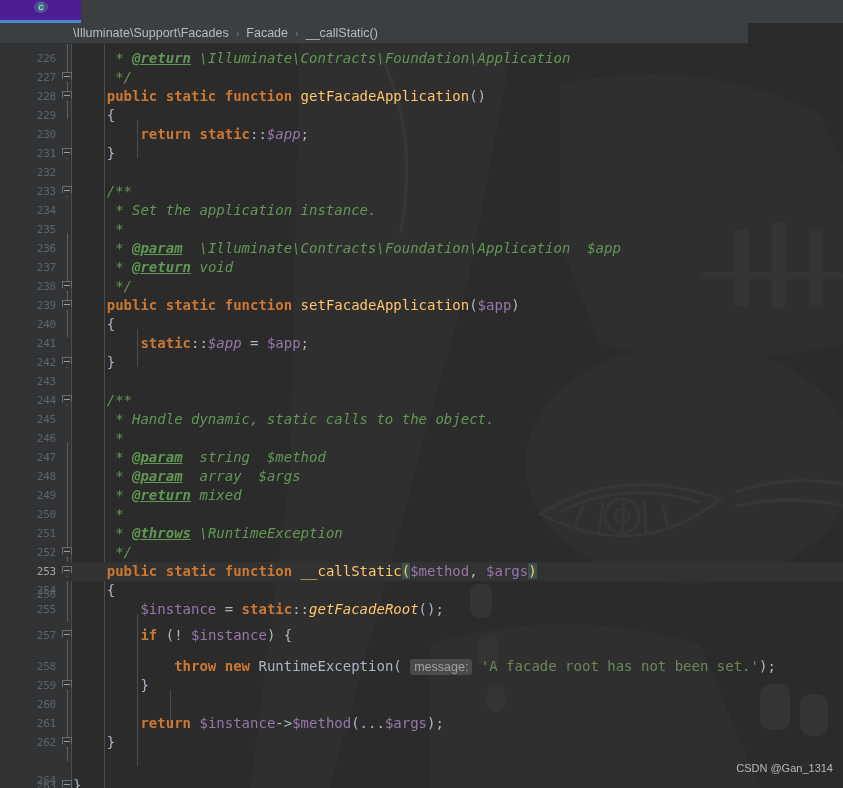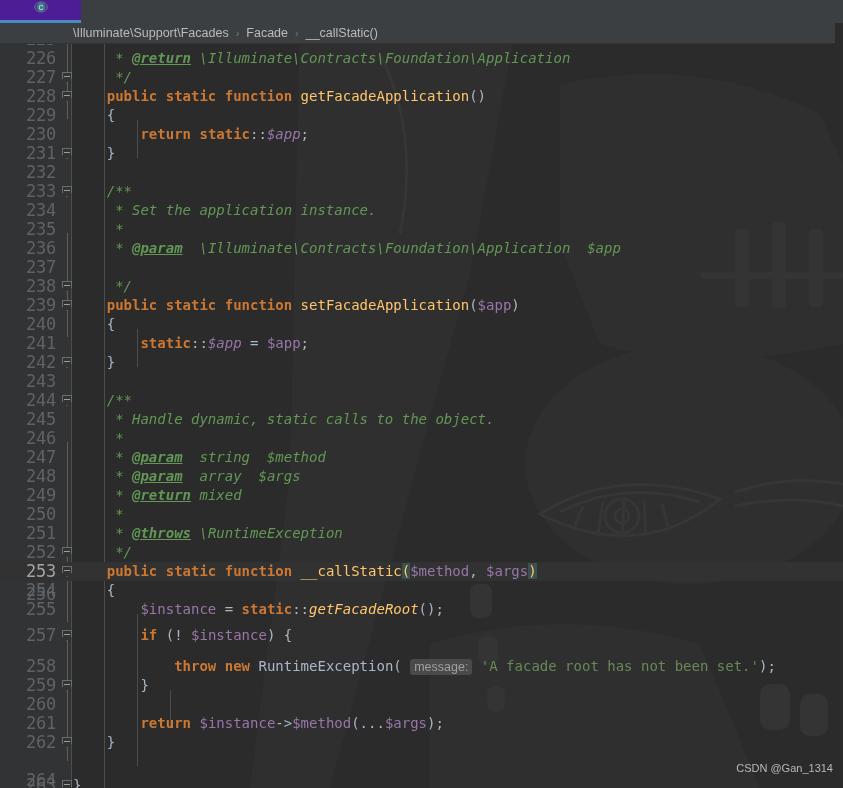--- a/index.html
+++ b/index.html
@@ -67,21 +67,21 @@
     color: #8a8a8a;
     line-height: 1;
     margin-left: 2px;
     padding-bottom: 1px;
   }
 
   
   #breadcrumb {
     position: absolute;
     left: 0; top: 23px;
-    width: 835px; height: 21px;
+    width: 748px; height: 21px;
     background: #3c3f41;
     border-bottom: 1px solid #2f3132;
     box-sizing: border-box;
     display: flex;
     align-items: center;
     padding-left: 73px;
     font-family: "Liberation Sans", sans-serif;
     font-size: 12.5px;
     color: #bbbbbb;
     gap: 7px;
@@ -130,21 +130,21 @@
   .row.current { background: #323232; }
   .row.current .ln { color: #a3a3a3; }
 
   .ln {
     position: absolute;
     left: 0;
     width: 56px;
     text-align: right;
     color: #606366;
     font-family: "DejaVu Sans Mono", monospace;
-    font-size: 17px;
+    font-size: 11px;
     letter-spacing: -0.2px;
   }
   .code {
     position: absolute;
     left: 73px;
     white-space: pre;
     font-family: "DejaVu Sans Mono", monospace;
     font-size: 14px;
     color: #a9b7c6;
   }
@@ -354,20 +354,21 @@
         <div class="row" style="top: 176px;">
           <span class="ln">235</span>
           <span class="code"><span class="cmt">     *</span></span>
         </div>
         <div class="row" style="top: 195px;">
           <span class="ln">236</span>
           <span class="code"><span class="cmt">     * </span><span class="tag">@param</span><span class="cmt">  \Illuminate\Contracts\Foundation\Application  $app</span></span>
         </div>
         <div class="row" style="top: 214px;">
           <span class="ln">237</span>
+          <span class="code"><span class="cmt">     * </span><span class="tag">@return</span><span class="cmt"> void</span></span>
         </div>
         <div class="row" style="top: 233px;">
           <span class="ln">238</span>
           <span class="fold pointy">
             <span class="box"></span>
             <span class="dash"></span>
           </span>
           <span class="code"><span class="cmt">     */</span></span>
         </div>
         <div class="row" style="top: 252px;">

